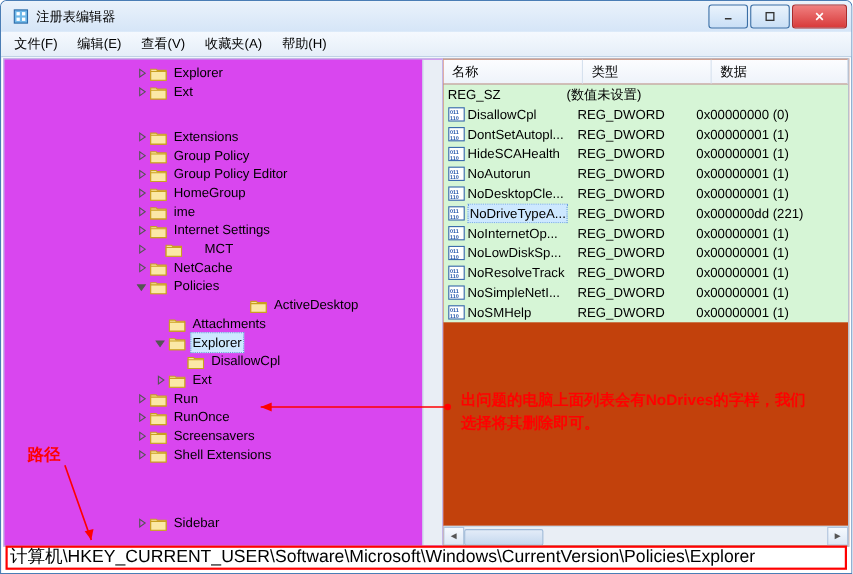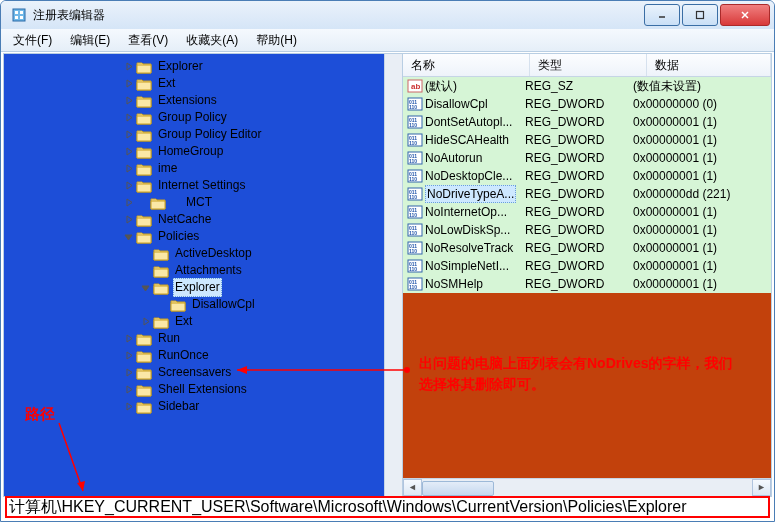--- a/index.html
+++ b/index.html
@@ -6,21 +6,21 @@
 .window{width:775px;height:522px;position:relative;border:1px solid #4a7db5;border-radius:6px 6px 0 0;overflow:hidden;box-sizing:border-box;background:#fff}
 .titlebar{height:28px;background:linear-gradient(#eaf2fb,#d5e5f7);display:flex;align-items:center;padding:0 4px}
 .app-icon{width:16px;height:16px;margin:0 6px;display:flex;align-items:center;justify-content:center}
 .title-text{flex:1;font-size:12px}
 .win-btns{display:flex;gap:2px}
 .win-btn{width:34px;height:20px;border:1px solid #3a6ea5;border-radius:3px;display:flex;align-items:center;justify-content:center;background:linear-gradient(#eaf3fc,#c9dff6)}
 .win-close{width:48px;background:linear-gradient(#f08080,#d83a3a);border-color:#aa2a2a;color:#fff}
 .menubar{height:22px;background:linear-gradient(#f5f9fe,#e5eef8);border-bottom:1px solid #b9cee3;display:flex;align-items:center;padding:0 4px;gap:2px}
 .menu-item{padding:2px 8px}
 .content{position:absolute;top:52px;left:2px;right:2px;bottom:24px;display:flex}
-.tree-pane{width:398px;border:1px solid #b9cee3;overflow:hidden;position:relative;background:#1d4ed8}
+.tree-pane{width:398px;border:1px solid #b9cee3;overflow:hidden;position:relative;background:#d946ef}
 .tree{padding:4px 0}
 .tree-row{display:flex;align-items:center;height:17px;white-space:nowrap}
 .expander{width:11px;height:11px;margin-right:2px;display:flex;align-items:center;justify-content:center;color:#666}
 .expander svg{width:9px;height:9px}
 .folder-icon{width:16px;height:14px;margin-right:4px}
 .tree-label{padding:0 2px}
 .tree-label.selected{background:#cde8ff;border:1px dotted #6aa0d8;padding:0 1px}
 .list-pane{flex:1;border:1px solid #b9cee3;border-left:none;position:relative;background:#c2410c;overflow:hidden}
 .list-header{display:flex;height:22px;background:linear-gradient(#fcfdff,#eef3fa);border-bottom:1px solid #c6d5e6}
 .list-header>div{padding:3px 8px;border-right:1px solid #d6e1ee}
@@ -106,21 +106,21 @@
               <svg viewBox="0 0 9 9">
                 <polygon points="3,1 3,8 8,4.5" fill="none" stroke="#555"></polygon>
               </svg>
             </span>
             <span class="folder-icon"><svg viewBox="0 0 16 14">
                 <path d="M1 3h5l1 1h8v9H1z" fill="#f7e29c" stroke="#caa020"></path>
                 <path d="M1 5h14v8H1z" fill="#fbe8a6" stroke="#caa020"></path>
               </svg></span>
             <span class="tree-label">Ext</span>
           </div>
-          <div class="tree-row" style="padding-left: 119px;">
+          <div class="tree-row" style="padding-left: 119px; margin-top: 24px;">
             <span class="expander">
               <svg viewBox="0 0 9 9">
                 <polygon points="3,1 3,8 8,4.5" fill="none" stroke="#555"></polygon>
               </svg>
             </span>
             <span class="folder-icon"><svg viewBox="0 0 16 14">
                 <path d="M1 3h5l1 1h8v9H1z" fill="#f7e29c" stroke="#caa020"></path>
                 <path d="M1 5h14v8H1z" fill="#fbe8a6" stroke="#caa020"></path>
               </svg></span>
             <span class="tree-label">Extensions</span>
@@ -214,21 +214,21 @@
               <svg viewBox="0 0 9 9">
                 <polygon points="1,3 8,3 4.5,8" fill="#555" stroke="#555"></polygon>
               </svg>
             </span>
             <span class="folder-icon"><svg viewBox="0 0 16 14">
                 <path d="M1 3h5l1 1h8v9H1z" fill="#f7e29c" stroke="#caa020"></path>
                 <path d="M1 5h14v8H1z" fill="#fbe8a6" stroke="#caa020"></path>
               </svg></span>
             <span class="tree-label">Policies</span>
           </div>
-          <div class="tree-row" style="padding-left: 136px;">
+          <div class="tree-row" style="padding-left: 136px; justify-content: center;">
             <span class="expander"></span>
             <span class="folder-icon"><svg viewBox="0 0 16 14">
                 <path d="M1 3h5l1 1h8v9H1z" fill="#f7e29c" stroke="#caa020"></path>
                 <path d="M1 5h14v8H1z" fill="#fbe8a6" stroke="#caa020"></path>
               </svg></span>
             <span class="tree-label">ActiveDesktop</span>
           </div>
           <div class="tree-row" style="padding-left: 136px; text-align: center;">
             <span class="expander"></span>
             <span class="folder-icon"><svg viewBox="0 0 16 14">
@@ -310,21 +310,21 @@
               <svg viewBox="0 0 9 9">
                 <polygon points="3,1 3,8 8,4.5" fill="none" stroke="#555"></polygon>
               </svg>
             </span>
             <span class="folder-icon"><svg viewBox="0 0 16 14">
                 <path d="M1 3h5l1 1h8v9H1z" fill="#f7e29c" stroke="#caa020"></path>
                 <path d="M1 5h14v8H1z" fill="#fbe8a6" stroke="#caa020"></path>
               </svg></span>
             <span class="tree-label">Shell Extensions</span>
           </div>
-          <div class="tree-row" style="padding-left: 119px;">
+          <div class="tree-row" style="padding-left: 119px; margin-top: 45px;">
             <span class="expander">
               <svg viewBox="0 0 9 9">
                 <polygon points="3,1 3,8 8,4.5" fill="none" stroke="#555"></polygon>
               </svg>
             </span>
             <span class="folder-icon"><svg viewBox="0 0 16 14">
                 <path d="M1 3h5l1 1h8v9H1z" fill="#f7e29c" stroke="#caa020"></path>
                 <path d="M1 5h14v8H1z" fill="#fbe8a6" stroke="#caa020"></path>
               </svg></span>
             <span class="tree-label">Sidebar</span>
@@ -333,27 +333,20 @@
       <div class="vscroll"></div>
     </div>
     <div class="list-pane">
       <div class="list-header">
         <div class="col-name">名称</div>
         <div class="col-type">类型</div>
         <div class="col-data">数据</div>
       </div>
       <div class="list-body" id="list">
           <div class="list-row">
-            <div class="cell-name">
-              <span class="val-icon"><svg viewBox="0 0 16 14">
-                  <rect x="1" y="1" width="14" height="12" fill="#fff" stroke="#c66"></rect>
-                  <text x="4" y="10" font-size="8" fill="#c33" font-weight="bold">ab</text>
-                </svg></span>
-              <span class="name-text">(默认)</span>
-            </div>
             <div class="cell-type">REG_SZ</div>
             <div class="cell-data">(数值未设置)</div>
           </div>
           <div class="list-row">
             <div class="cell-name">
               <span class="val-icon"><svg viewBox="0 0 16 14">
                   <rect x="1" y="1" width="14" height="12" fill="#fff" stroke="#36a"></rect>
                   <text x="2" y="7" font-size="5" fill="#25a" font-weight="bold">011</text>
                   <text x="2" y="12" font-size="5" fill="#25a" font-weight="bold">110</text>
                 </svg></span>

